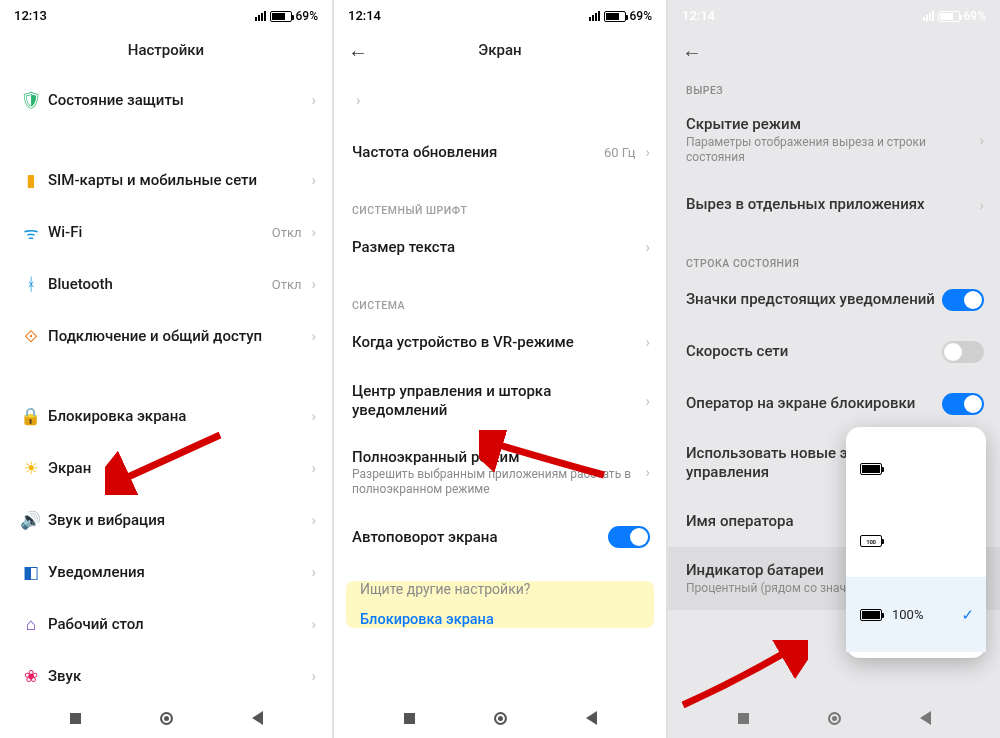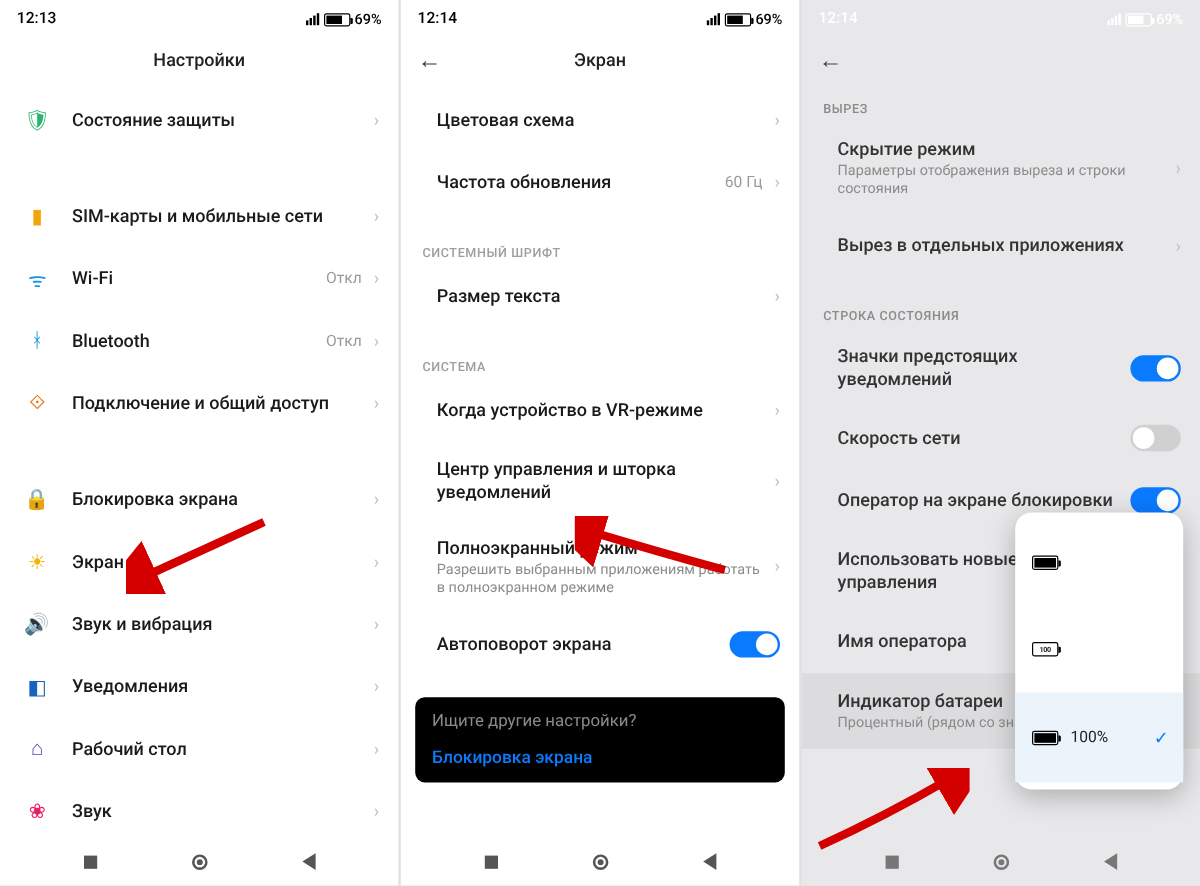--- a/index.html
+++ b/index.html
@@ -53,21 +53,21 @@
     padding:14px 16px 14px 18px;
     position:relative;
     cursor:pointer;
     min-height:52px;
   }
   .row.with-icon { padding-left:14px; }
   .row .icon {
     width:34px;display:flex;justify-content:center;align-items:center;
     font-size:17px;flex-shrink:0;
   }
-  .row .txt { flex:1;display:flex;flex-direction:column;justify-content:center;gap:1px;min-width:0;margin-left:12px; }
+  .row .txt { flex:1;display:flex;flex-direction:column;justify-content:center;gap:1px;min-width:0; }
   .lbl { font-size:15px;color:#1a1a1a;font-weight:500;line-height:1.25; }
   .sub { font-size:12px;color:#8b8b8b;line-height:1.25; }
   .row .val { font-size:13px;color:#9a9a9a;margin-right:6px; }
   .chev { color:#c0c0c0;font-size:15px;margin-left:4px; }
   .sect { font-size:10.5px;letter-spacing:0.5px;color:#9e9e9e;padding:26px 28px 4px 18px;font-weight:500; }
   .phone.dim .sect { color:#8b8b8b; }
   .phone.dim .lbl { color:#333; }
   .spacer { height:28px; }
   
   .toggle {
@@ -83,21 +83,21 @@
   
   .nav { height:40px;display:flex;justify-content:space-around;align-items:center;padding:0 30px; }
   .nav span { color:#555;font-size:15px; }
   .nv-sq { width:11px;height:11px;background:#555; }
   .nv-ci { width:13px;height:13px;border:2px solid #555;border-radius:50%;box-shadow:inset 0 0 0 2px #fff,inset 0 0 0 5px #555; }
   .nv-tr { width:0;height:0;border-top:7px solid transparent;border-bottom:7px solid transparent;border-right:11px solid #555; }
   .phone.dim .nv-sq{background:#777}.phone.dim .nv-ci{border-color:#777;box-shadow:inset 0 0 0 2px #e8e8ea,inset 0 0 0 5px #777}
   .phone.dim .nv-tr{border-right-color:#777}
   
   .search-box {
-    margin:18px 12px 4px 12px;background:#000000;border-radius:8px;padding:12px 14px;
+    margin:18px 12px 4px 12px;background:#fef9c3;border-radius:8px;padding:0 14px;
   }
   .search-box .pl { color:#8a8a8a;font-size:14px; }
   .search-box .link { color:#0a7aff;font-size:14.5px;font-weight:500;margin-top:14px;display:block; }
   
   .popup {
     position:absolute;right:14px;bottom:80px;width:140px;background:#fff;
     border-radius:14px;box-shadow:0 6px 22px rgba(0,0,0,0.25);padding:6px 0;
     z-index:5;
   }
   .popup .opt { display:flex;align-items:center;padding:30px 14px;gap:10px;font-size:13px;color:#222;cursor:pointer;position:relative; }
@@ -247,23 +247,20 @@
         </span>
       <span>69%</span>
     </span>
   </div>
   <div class="hdr">
     <span class="back">←</span>
     <span class="title">Экран</span>
   </div>
   <div class="list">
     <div class="row">
-      <div class="txt">
-          <span class="lbl">Цветовая схема</span>
-        </div>
       <span class="chev">›</span>
     </div>
     <div class="row">
       <div class="txt">
           <span class="lbl">Частота обновления</span>
         </div>
       <span class="val">60 Гц</span>
       <span class="chev">›</span>
     </div>
     <div class="sect">СИСТЕМНЫЙ ШРИФТ</div>

